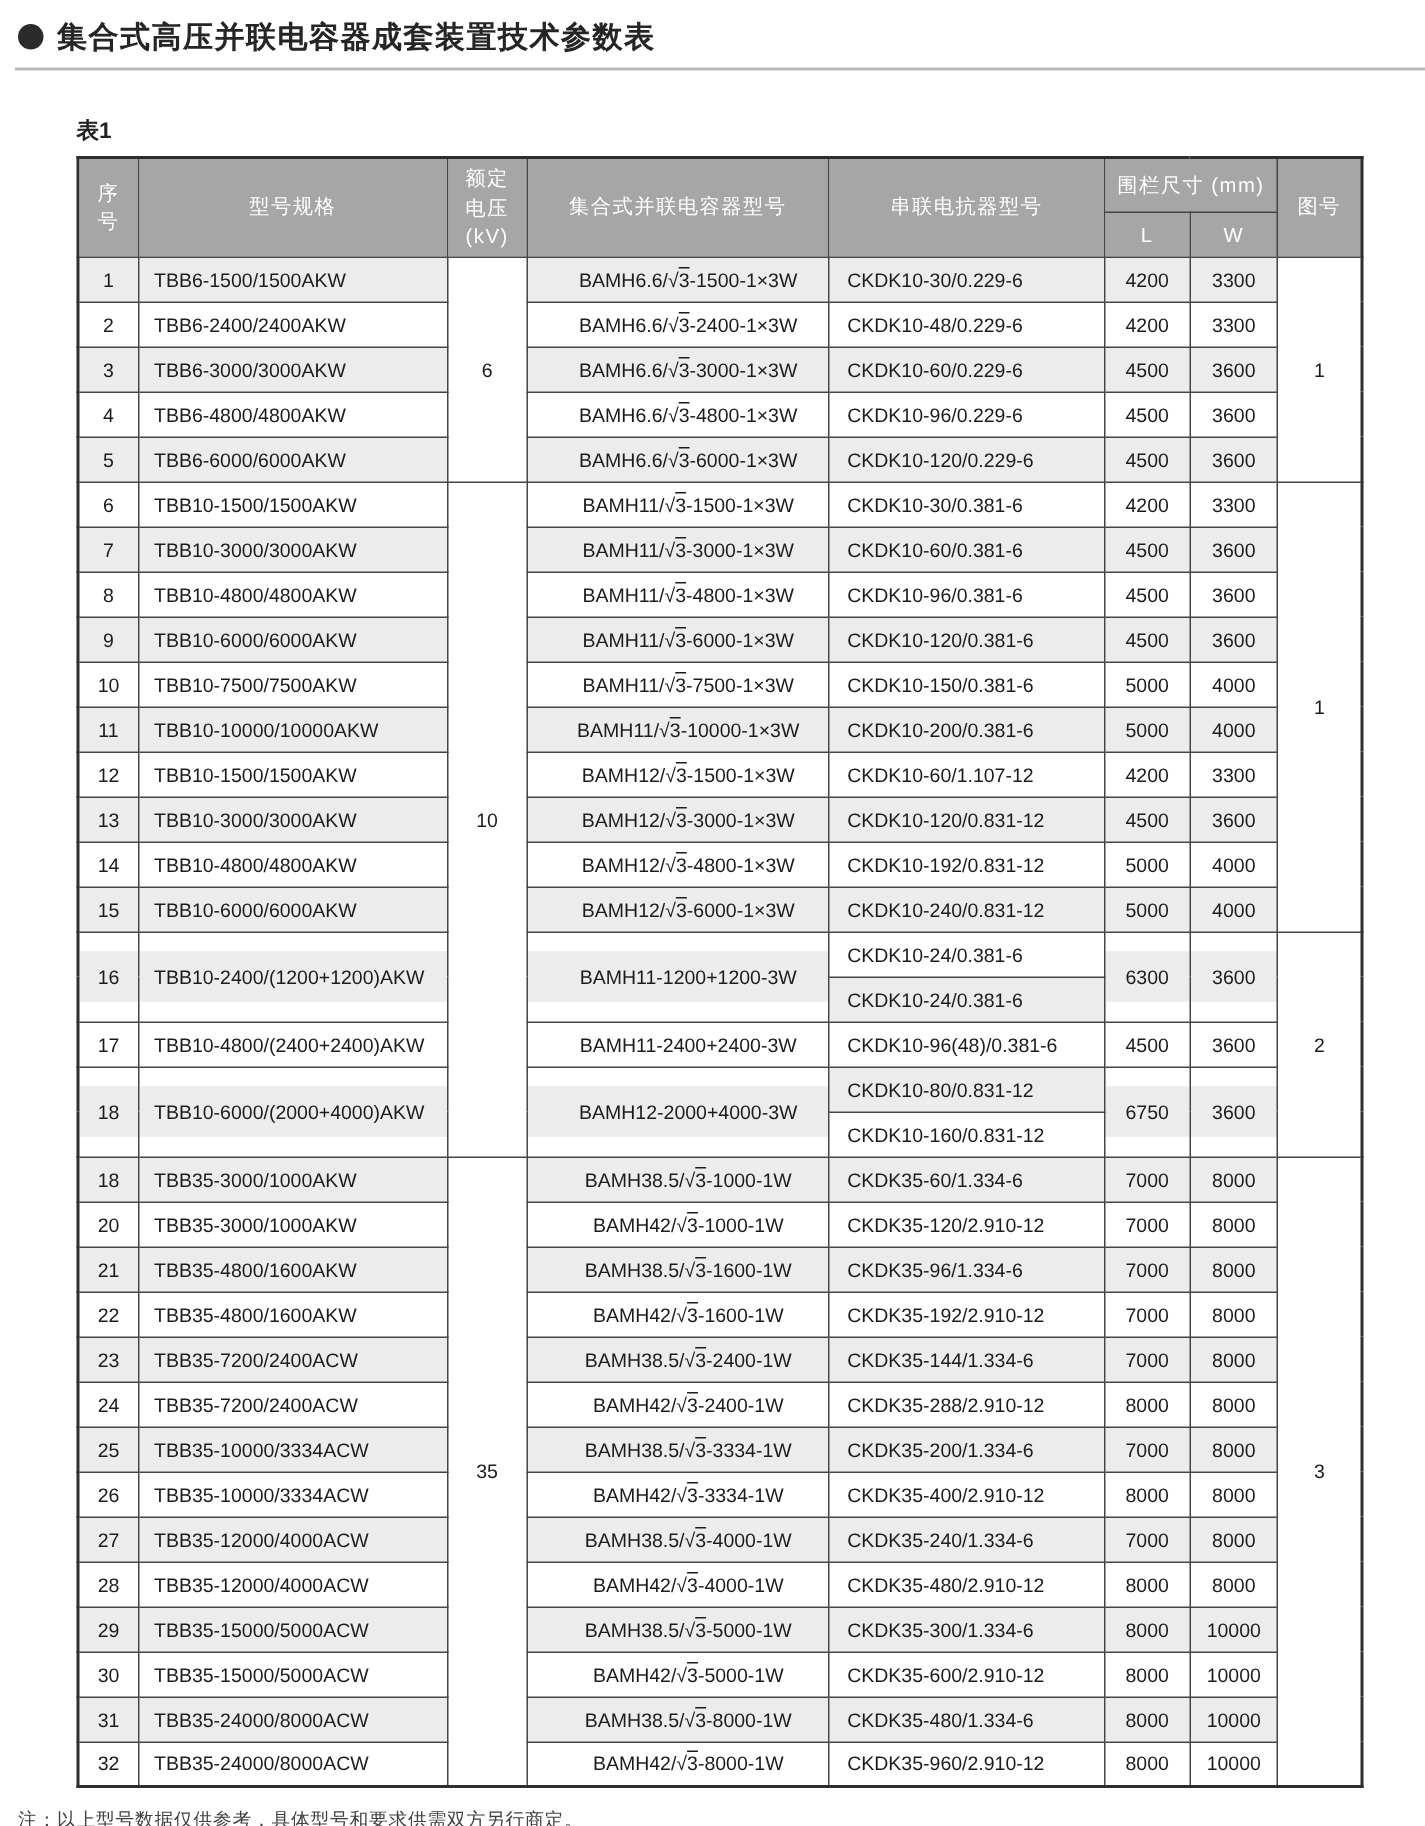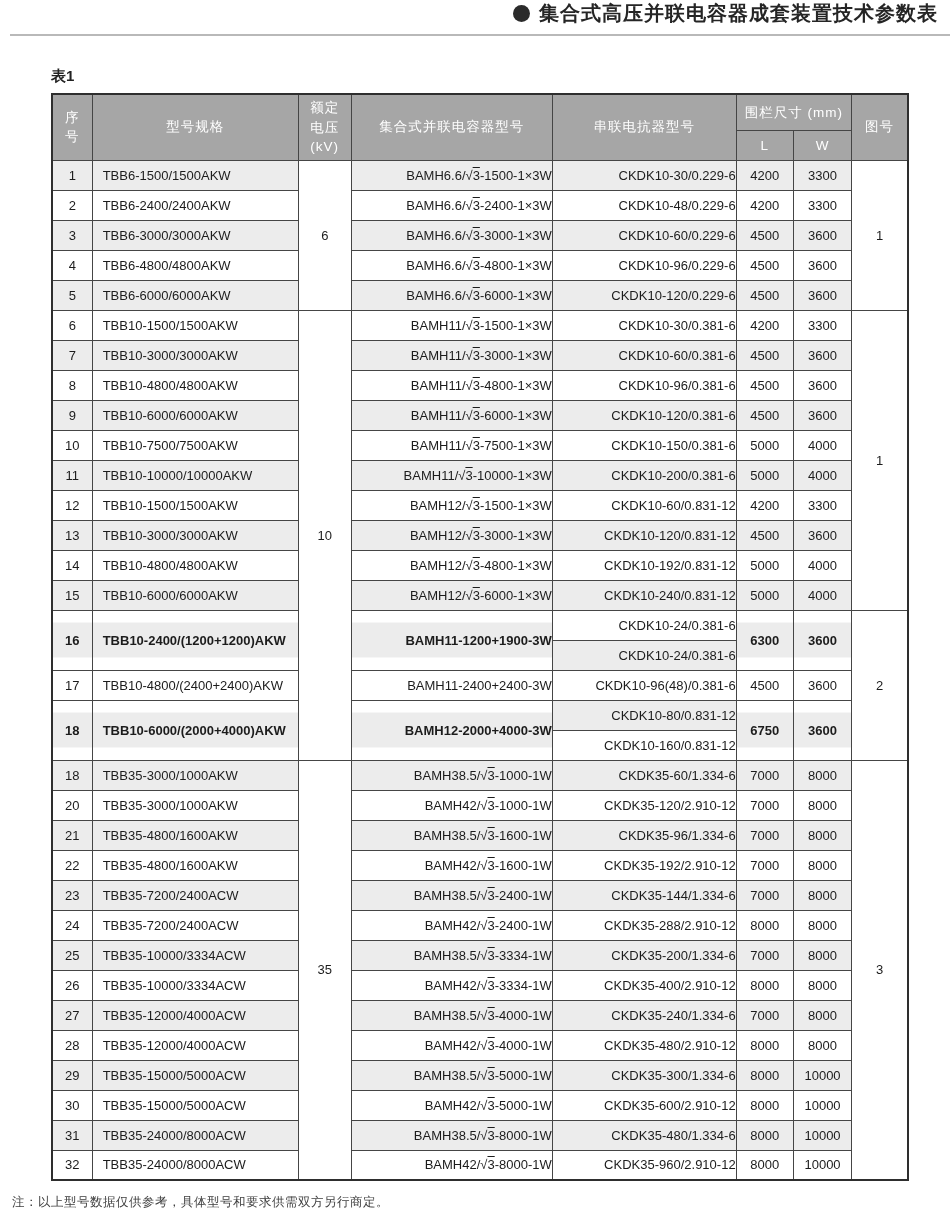--- a/index.html
+++ b/index.html
@@ -9,22 +9,21 @@
     min-height: 1217px;
     font-family: "Liberation Sans", "DejaVu Sans", sans-serif;
     color: #1a1a1a;
     position: relative;
   }
   
   .title-row {
     display: flex;
     align-items: center;
     gap: 9px;
-    padding: 0 12px 7px 12px;
-    justify-content: flex-end;
+    padding: 11px 12px 7px 12px;
   }
   .bullet {
     width: 17px; height: 17px;
     background: #2b2b2b;
     border-radius: 50%;
     flex: 0 0 auto;
   }
   .page-title {
     font-size: 20px;
     font-weight: bold;
@@ -65,26 +64,26 @@
     letter-spacing: 1px;
   }
   thead tr.h1 th { height: 31px; }
   thead tr.h2 th { height: 25px; }
   th.pre { white-space: pre-line; line-height: 1.45; padding: 3px 0; }
   table.params td { height: 30px; color: #1c1c1c; }
   
   td.g    { background: #ececec; }
   td.w    { background: #ffffff; }
   td.plain{ background: #ffffff; }
-  td.band { background: linear-gradient(180deg,#ffffff 0%,#ffffff 21%,#ececec 21%,#ececec 79%,#ffffff 79%,#ffffff 100%); font-weight: bold; }
+  td.band { background: linear-gradient(180deg,#ffffff 0%,#ffffff 21%,#ececec 21%,#ececec 79%,#ffffff 79%,#ffffff 100%); }
   
   td.c-no, td.c-kv, td.c-l, td.c-w, td.c-fig { text-align: center; }
   td.c-model { text-align: left; padding-left: 10px; margin-top: 30px; }
-  td.c-cap   { text-align: right; padding-left: 14px; }
-  td.c-react { text-align: right; padding-left: 12px; }
+  td.c-cap   { text-align: center; padding-left: 14px; }
+  td.c-react { text-align: left; padding-left: 12px; }
   .rad { text-decoration: overline; }
   
   .note {
     margin: 13px 0 0 12px;
     font-size: 12.5px;
     color: #404040;
     letter-spacing: 0.5px;
   }
 </style>
 </head>
@@ -218,21 +217,21 @@
           <td class="c-model g">TBB10-10000/10000AKW</td>
           <td class="c-cap g">BAMH11/√<span class="rad">3</span>-10000-1×3W</td>
           <td class="c-react g">CKDK10-200/0.381-6</td>
           <td class="c-l g">5000</td>
           <td class="c-w g">4000</td>
         </tr>
         <tr>
           <td class="c-no w">12</td>
           <td class="c-model w">TBB10-1500/1500AKW</td>
           <td class="c-cap w">BAMH12/√<span class="rad">3</span>-1500-1×3W</td>
-          <td class="c-react w">CKDK10-60/0.831-12</td>
+          <td class="c-react w">CKDK10-60/1.107-12</td>
           <td class="c-l w">4200</td>
           <td class="c-w w">3300</td>
         </tr>
         <tr>
           <td class="c-no g">13</td>
           <td class="c-model g">TBB10-3000/3000AKW</td>
           <td class="c-cap g">BAMH12/√<span class="rad">3</span>-3000-1×3W</td>
           <td class="c-react g">CKDK10-120/0.831-12</td>
           <td class="c-l g">4500</td>
           <td class="c-w g">3600</td>
@@ -249,21 +248,21 @@
           <td class="c-no g">15</td>
           <td class="c-model g">TBB10-6000/6000AKW</td>
           <td class="c-cap g">BAMH12/√<span class="rad">3</span>-6000-1×3W</td>
           <td class="c-react g">CKDK10-240/0.831-12</td>
           <td class="c-l g">5000</td>
           <td class="c-w g">4000</td>
         </tr>
         <tr>
           <td class="c-no band" rowspan="2">16</td>
           <td class="c-model band" rowspan="2">TBB10-2400/(1200+1200)AKW</td>
-          <td class="c-cap band" rowspan="2">BAMH11-1200+1900-3W</td>
+          <td class="c-cap band" rowspan="2">BAMH11-1200+1200-3W</td>
           <td class="c-react w">CKDK10-24/0.381-6</td>
           <td class="c-l band" rowspan="2">6300</td>
           <td class="c-w band" rowspan="2">3600</td>
           <td class="c-fig plain" rowspan="5">2</td>
         </tr>
         <tr>
           <td class="c-react g">CKDK10-24/0.381-6</td>
         </tr>
         <tr>
           <td class="c-no w">17</td>

